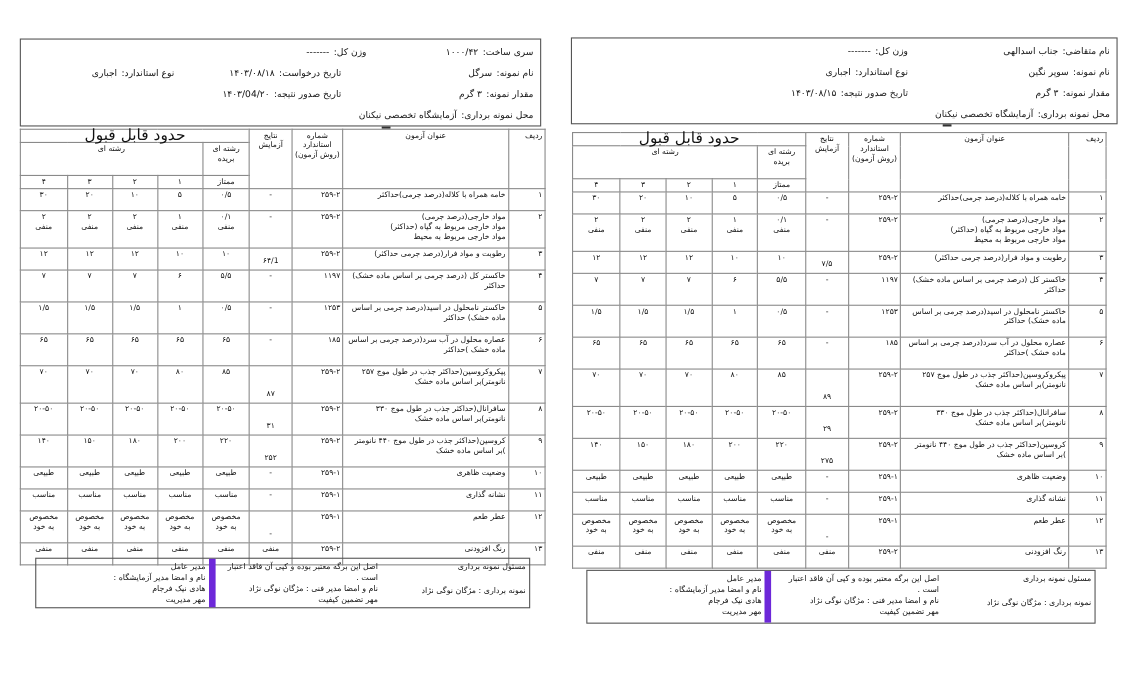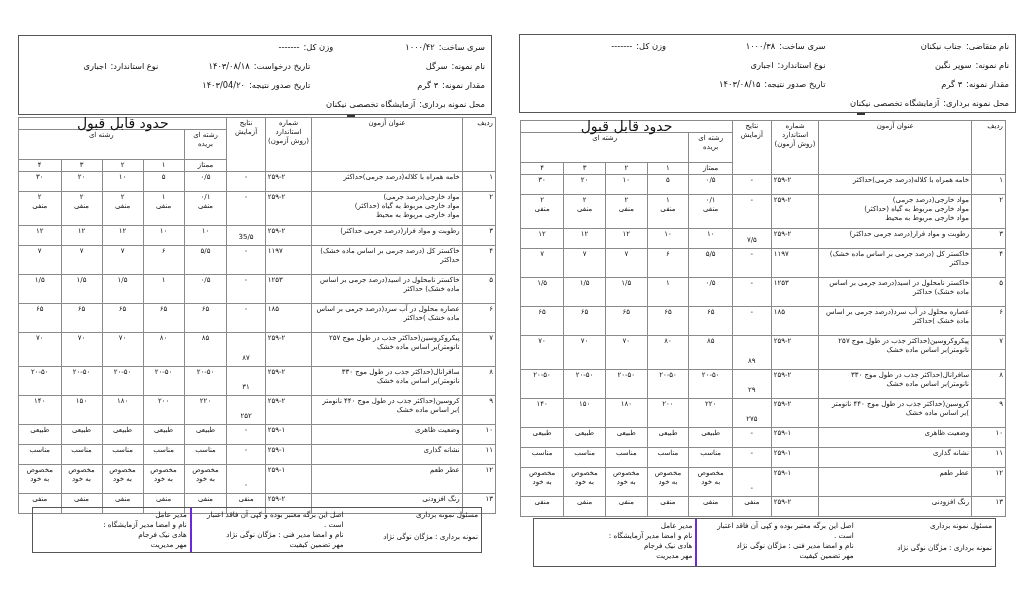--- a/index.html
+++ b/index.html
@@ -42,42 +42,42 @@
     border: 1px solid #8a8a8a;
     font-weight: normal;
     vertical-align: top;
     padding: 1px 2px;
     line-height: 9px;
   }
   table.res th { text-align: center; }
   th.h-limits { font-size: 14px; }
   td.c-row { text-align: right; padding-right: 3px; }
   td.c-title { text-align: right; padding-right: 3px; margin-left: 36px; }
-  td.c-std { text-align: left; vertical-align: bottom; padding-bottom: 3px; }
+  td.c-std { text-align: right; vertical-align: bottom; padding-bottom: 3px; }
   td.c-res { text-align: center; }
   td.c-res.bottom { vertical-align: bottom; padding-bottom: 3px; }
   td.c-lim { text-align: center; }
   tr.r-h { height: 11px; }
   tr.r-s { height: 20px; }
   tr.r-m { height: 29px; }
   tr.r-l { height: 34px; }
 
   .ftr {
     position: absolute;
     border: 1px solid #555;
     direction: rtl;
     display: flex;
     font-size: 7.2px;
     line-height: 10px;
   }
   .doc-left  .ftr { left: 32px; top: 507px; width: 450px; height: 46px; }
   .doc-right .ftr { left: 21px; top: 518px; width: 463px; height: 49px; }
   .ftr-cell { padding: 2px 3px; text-align: right; }
   .ftr-c1 { width: 35%; border-left: 1px solid #555; }
-  .ftr-c2 { width: 35%; border-left: 2px solid #6d28d9; }
+  .ftr-c2 { width: 35%; border-left: 6px solid #6d28d9; }
   .ftr-c3 { width: 30%; }
 </style>
 </head>
 <body>
 
 <div class="doc doc-left">
   <div class="hdr">
     <div class="hdr-row">
       <div class="c2"><span class="lbl">سری ساخت:</span><span>۱۰۰۰/۴۲</span></div>
       <div class="c3"><span class="lbl">وزن کل:</span><span>-------</span></div>
@@ -149,21 +149,21 @@
           <td class="c-lim">۰/۱<br>منفی</td>
           <td class="c-lim">۱<br>منفی</td>
           <td class="c-lim">۲<br>منفی</td>
           <td class="c-lim">۲<br>منفی</td>
           <td class="c-lim">۲<br>منفی</td>
         </tr>
         <tr class="r-s">
           <td class="c-row">۳</td>
           <td class="c-title">رطوبت و مواد فرار(درصد جرمی حداکثر)</td>
           <td class="c-std">۲۵۹-۲</td>
-          <td class="c-res bottom">35/۵</td>
+          <td class="c-res bottom">۶۴/1</td>
           <td class="c-lim">۱۰</td>
           <td class="c-lim">۱۰</td>
           <td class="c-lim">۱۲</td>
           <td class="c-lim">۱۲</td>
           <td class="c-lim">۱۲</td>
         </tr>
         <tr class="r-m">
           <td class="c-row">۴</td>
           <td class="c-title">خاکستر کل (درصد جرمی بر اساس ماده خشک) حداکثر</td>
           <td class="c-std">۱۱۹۷</td>
@@ -291,22 +291,21 @@
       <div>مدیر عامل</div>
       <div>نام و امضا مدیر آزمایشگاه :</div>
       <div>هادی نیک فرجام</div>
       <div>مهر مدیریت</div>
     </div>
   </div>
 </div>
 <div class="doc doc-right">
   <div class="hdr">
     <div class="hdr-row">
-      <div class="c1"><span class="lbl">نام متقاضی:</span><span>جناب نیکنان</span></div>
-      <div class="c2"><span class="lbl">سری ساخت:</span><span>۱۰۰۰/۳۸</span></div>
+      <div class="c1"><span class="lbl">نام متقاضی:</span><span>جناب اسدالهی</span></div>
       <div class="c3"><span class="lbl">وزن کل:</span><span>-------</span></div>
     </div>
     <div class="hdr-row">
       <div class="c1"><span class="lbl">نام نمونه:</span><span>سوپر نگین</span></div>
       <div class="c3"><span class="lbl">نوع استاندارد:</span><span>اجباری</span></div>
     </div>
     <div class="hdr-row">
       <div class="c1"><span class="lbl">مقدار نمونه:</span><span>۳ گرم</span></div>
       <div class="c2"><span class="lbl">تاریخ صدور نتیجه:</span><span>۱۴۰۳/۰۸/۱۵</span></div>
     </div>

